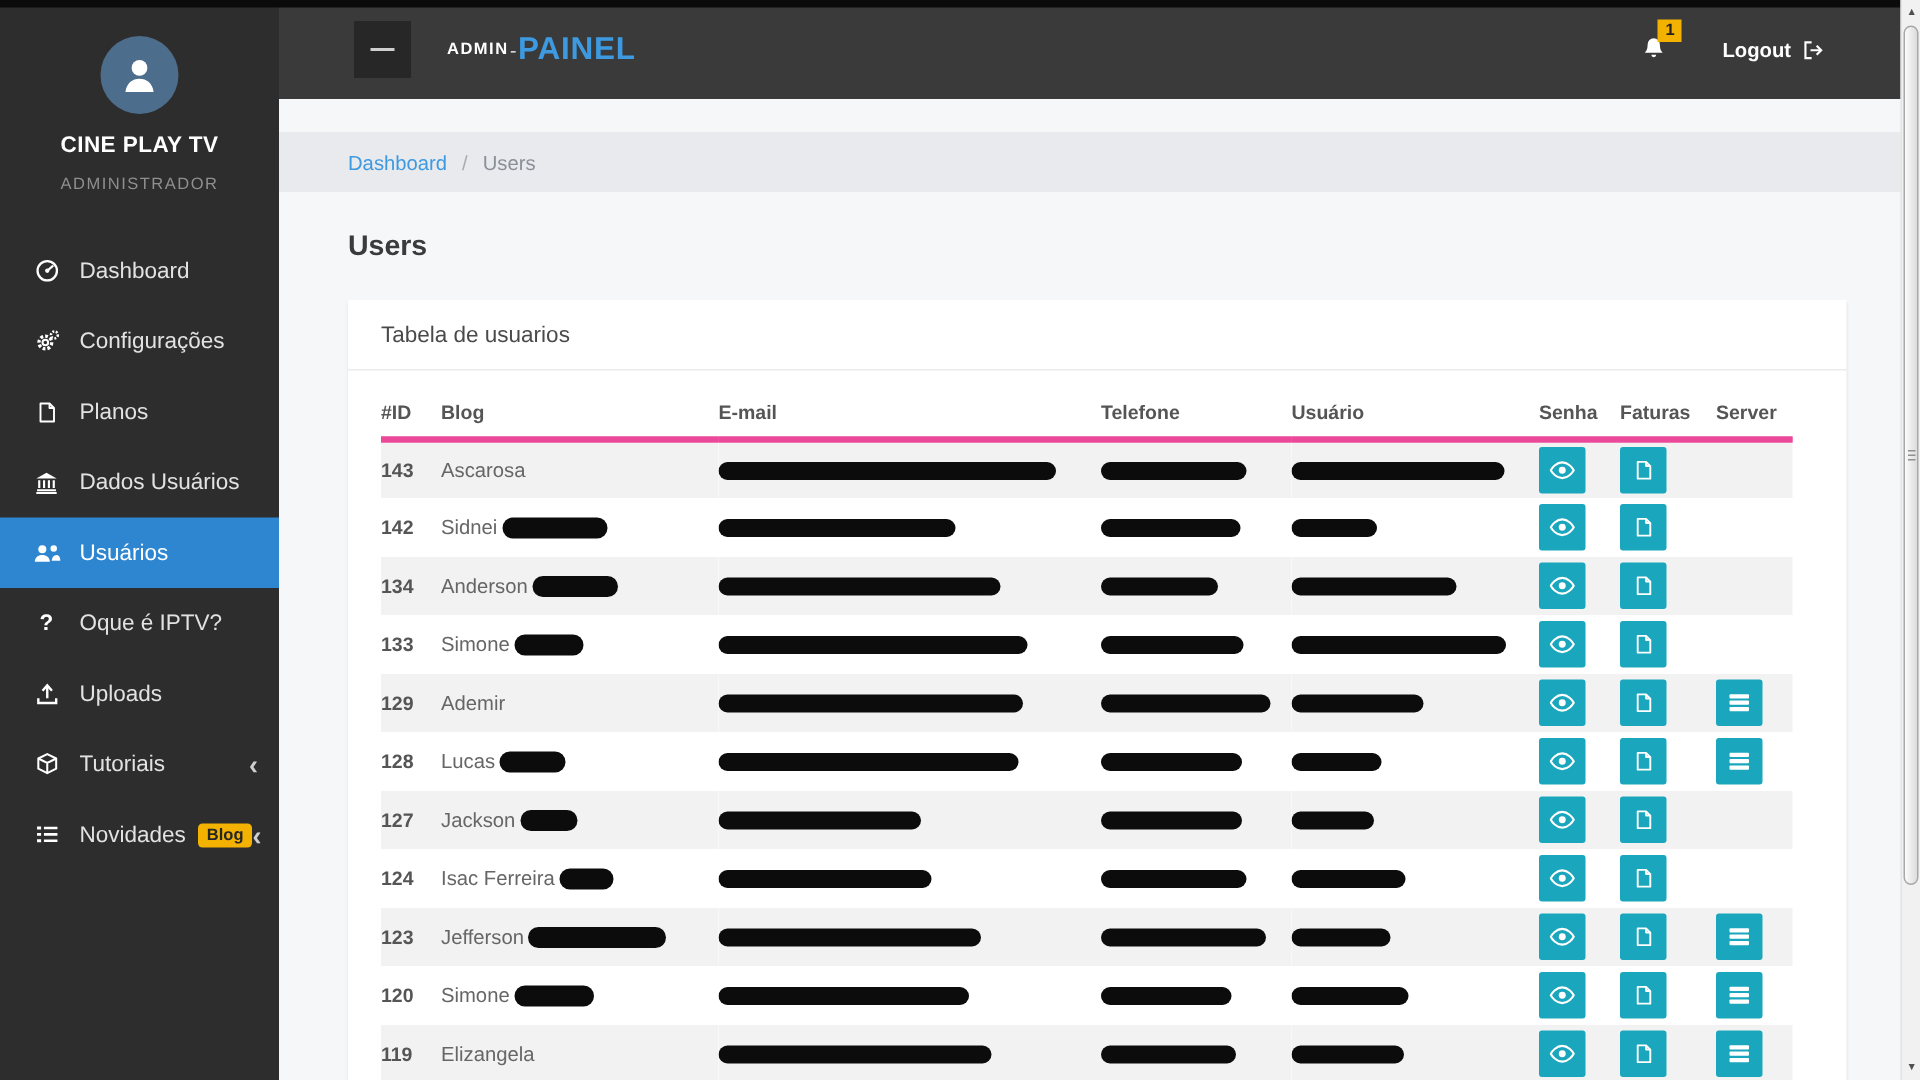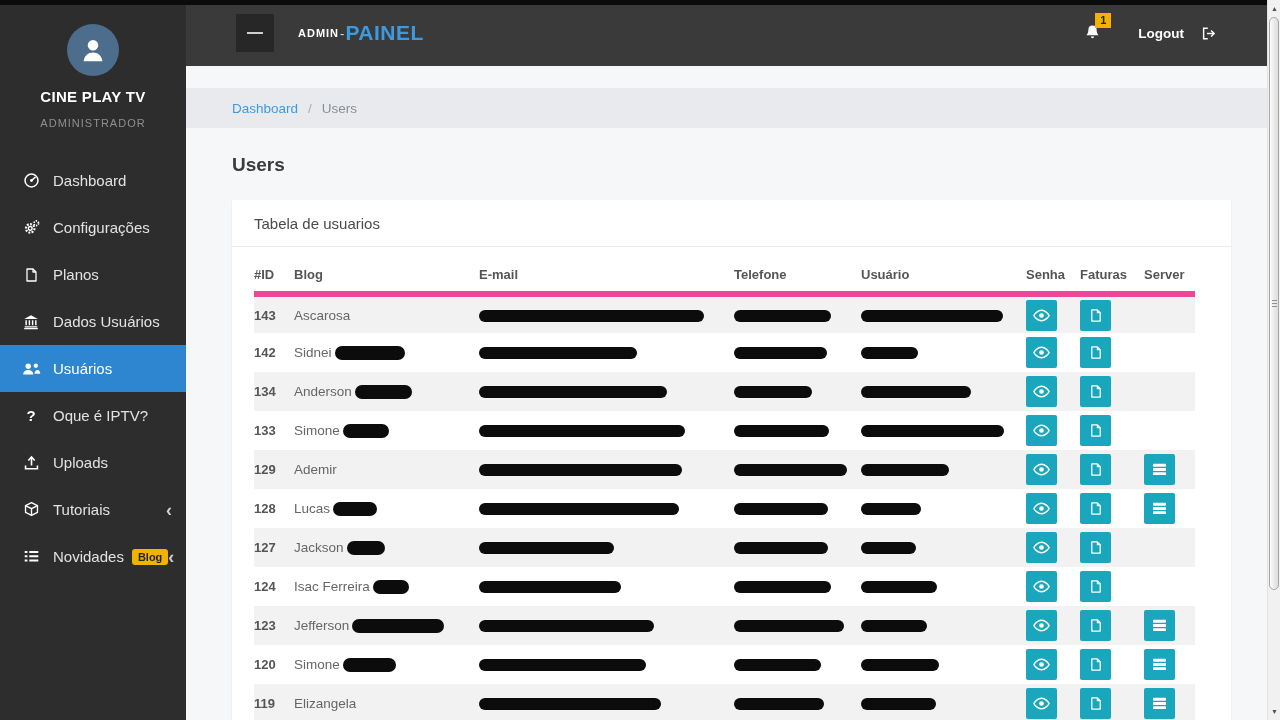--- a/index.html
+++ b/index.html
@@ -32,36 +32,36 @@
   .topbar{height:66px;background:var(--topbar-bg);display:flex;align-items:center;padding:0 58px 0 50px;flex-shrink:0;}
   .hamburger{width:38px;height:38px;background:#272727;border:none;display:flex;align-items:center;justify-content:center;cursor:pointer;}
   .hamburger-bar{width:16px;height:2px;background:#cfcfcf;}
   .brand{margin-left:24px;display:flex;align-items:center;text-align:right;}
   .brand-prefix{color:#fff;font-size:11px;font-weight:bold;letter-spacing:1px;}
   .brand-sep{color:#e0e0e0;font-size:13px;margin:0 1px;}
   .brand-suffix{color:var(--brand-blue);font-size:21px;font-weight:bold;letter-spacing:.5px;}
   .topbar-right{margin-left:auto;display:flex;align-items:center;gap:30px;}
   .bell-wrap{position:relative;color:#fff;cursor:pointer;width:18px;height:18px;}
   .bell-badge{position:absolute;top:-11px;left:11px;background:var(--badge-yellow);color:#222;font-size:11px;font-weight:bold;padding:1px 5px;line-height:13px;}
-  .logout{color:#fff;font-size:13.5px;font-weight:bold;display:flex;gap:17px;align-items:center;cursor:pointer;background:none;border:none;font-family:inherit;}
+  .logout{color:#fff;font-size:13.5px;font-weight:bold;display:flex;gap:7px;align-items:center;cursor:pointer;background:none;border:none;font-family:inherit;}
 
   .breadcrumb-strip{margin-top:22px;height:40px;background:#e9eaed;display:flex;align-items:center;padding-left:46px;font-size:13.5px;gap:10px;flex-shrink:0;}
   .bc-link{color:var(--brand-blue);cursor:pointer;text-decoration:none;}
   .bc-sep{color:#a7adb3;}
   .bc-current{color:#8a9097;}
 
   .page-title{margin:26px 0 0 46px;font-size:19px;font-weight:bold;color:#3b3b3b;}
 
   .card{margin:24px 49px 0 46px;background:#fff;box-shadow:0 1px 2px rgba(0,0,0,.09);flex:1;}
   .card-header{padding:15px 22px 14px;font-size:15px;color:#4a4a4a;border-bottom:1px solid #ececec;}
   .table-wrap{padding:20px 22px 0;}
   table{border-collapse:collapse;table-layout:fixed;width:941px;}
   col.c-id{width:40px;}col.c-name{width:185px;}col.c-email{width:255px;}col.c-tel{width:127px;}
   col.c-user{width:165px;}col.c-senha{width:54px;}col.c-fat{width:64px;}col.c-srv{width:51px;}
-  th{text-align:left;font-size:13px;color:#555;padding:0 8px 9px 0;border-bottom:6px solid #ec4899;font-weight:bold;}
+  th{text-align:left;font-size:13px;color:#555;padding:0 8px 9px 0;border-bottom:4px solid #ec4899;font-weight:bold;}
   td{font-size:13.5px;color:#666;height:39px;padding:0 8px 0 0;white-space:nowrap;overflow:hidden;}
   tr.stripe td{background:#f2f2f2;}
   td.cell-id{font-weight:bold;color:#555;font-size:13px;}
   .redact{display:inline-block;height:12px;background:#0c0c0c;border-radius:6px;vertical-align:middle;}
   .redact.name-bar{height:14px;border-radius:7px;margin-left:3px;}
   .btn-teal{width:31px;height:31px;background:var(--teal);border:none;border-radius:2px;display:inline-flex;align-items:center;justify-content:center;cursor:pointer;color:#fff;padding:0;vertical-align:middle;}
 
   
   .scrollbar{position:absolute;right:0;top:0;width:13px;height:720px;background:#f1f1f1;border-left:1px solid #e3e3e3;z-index:60;}
   .sb-btn{position:absolute;left:0;width:13px;height:17px;display:flex;align-items:center;justify-content:center;font-size:7px;color:#505050;cursor:pointer;}

